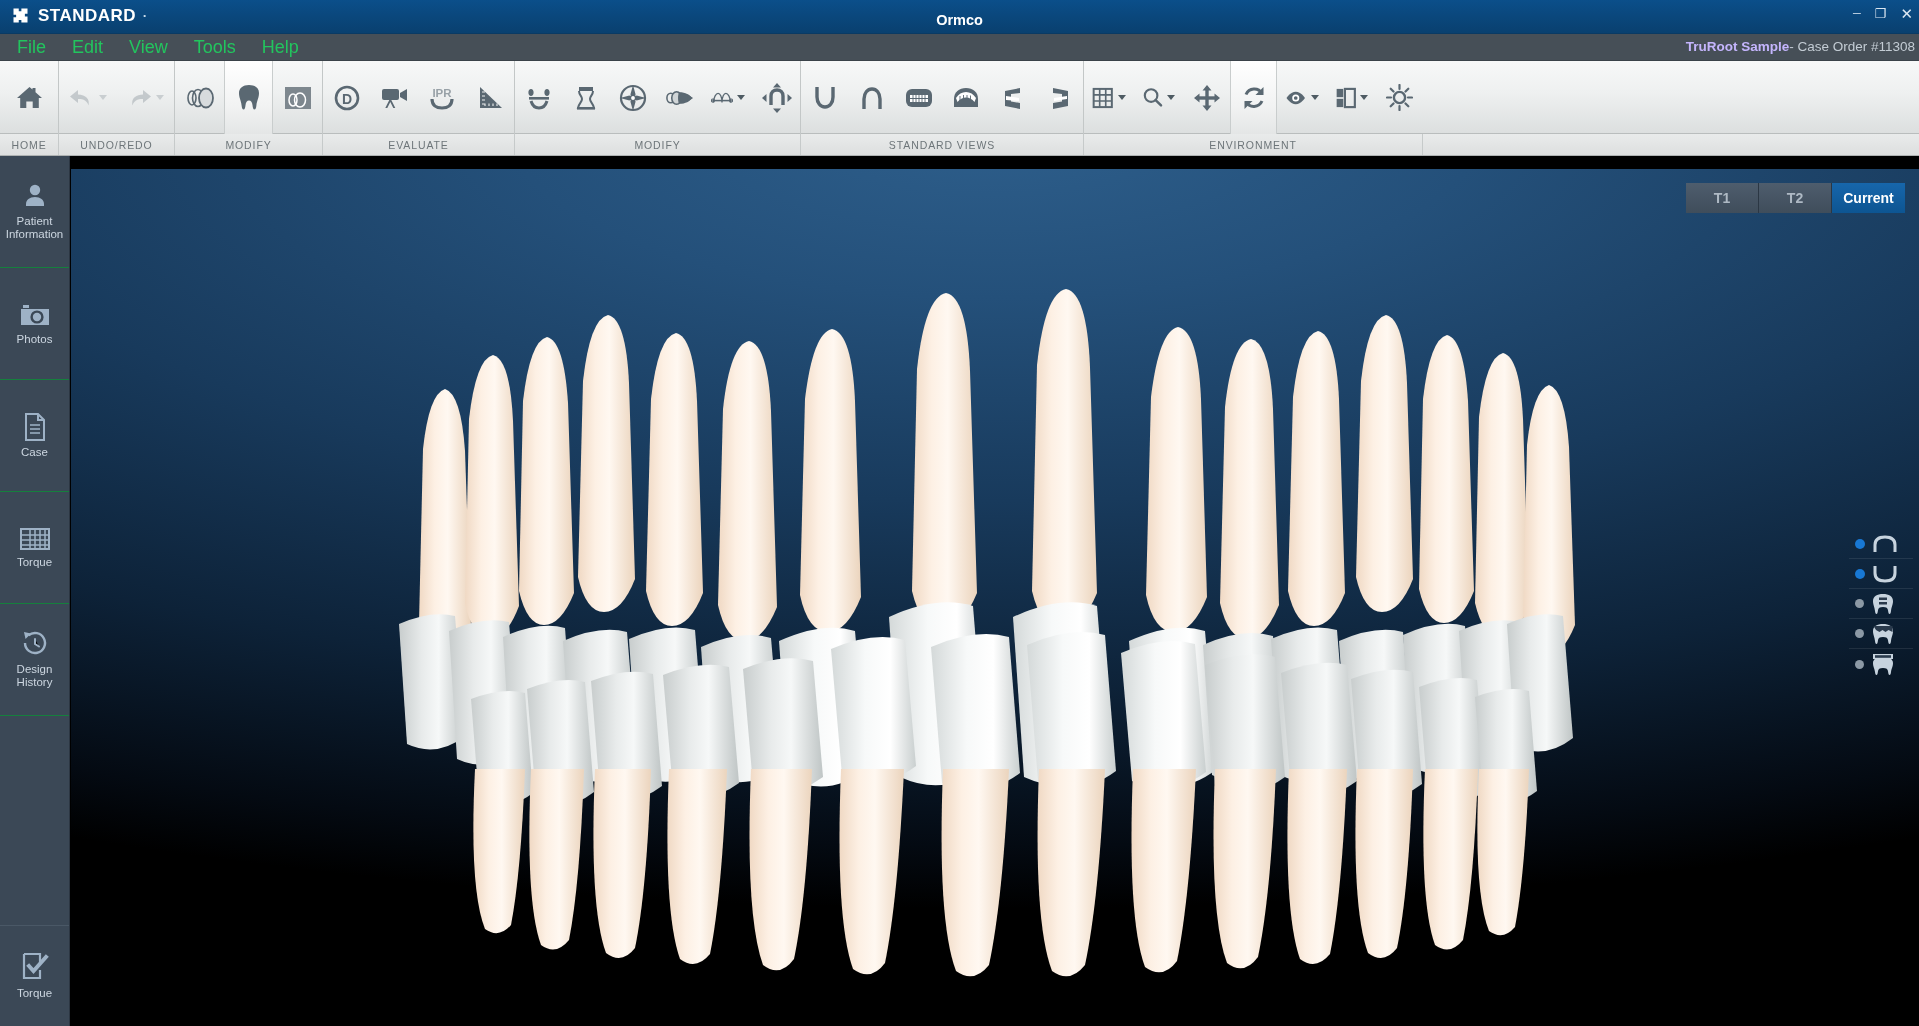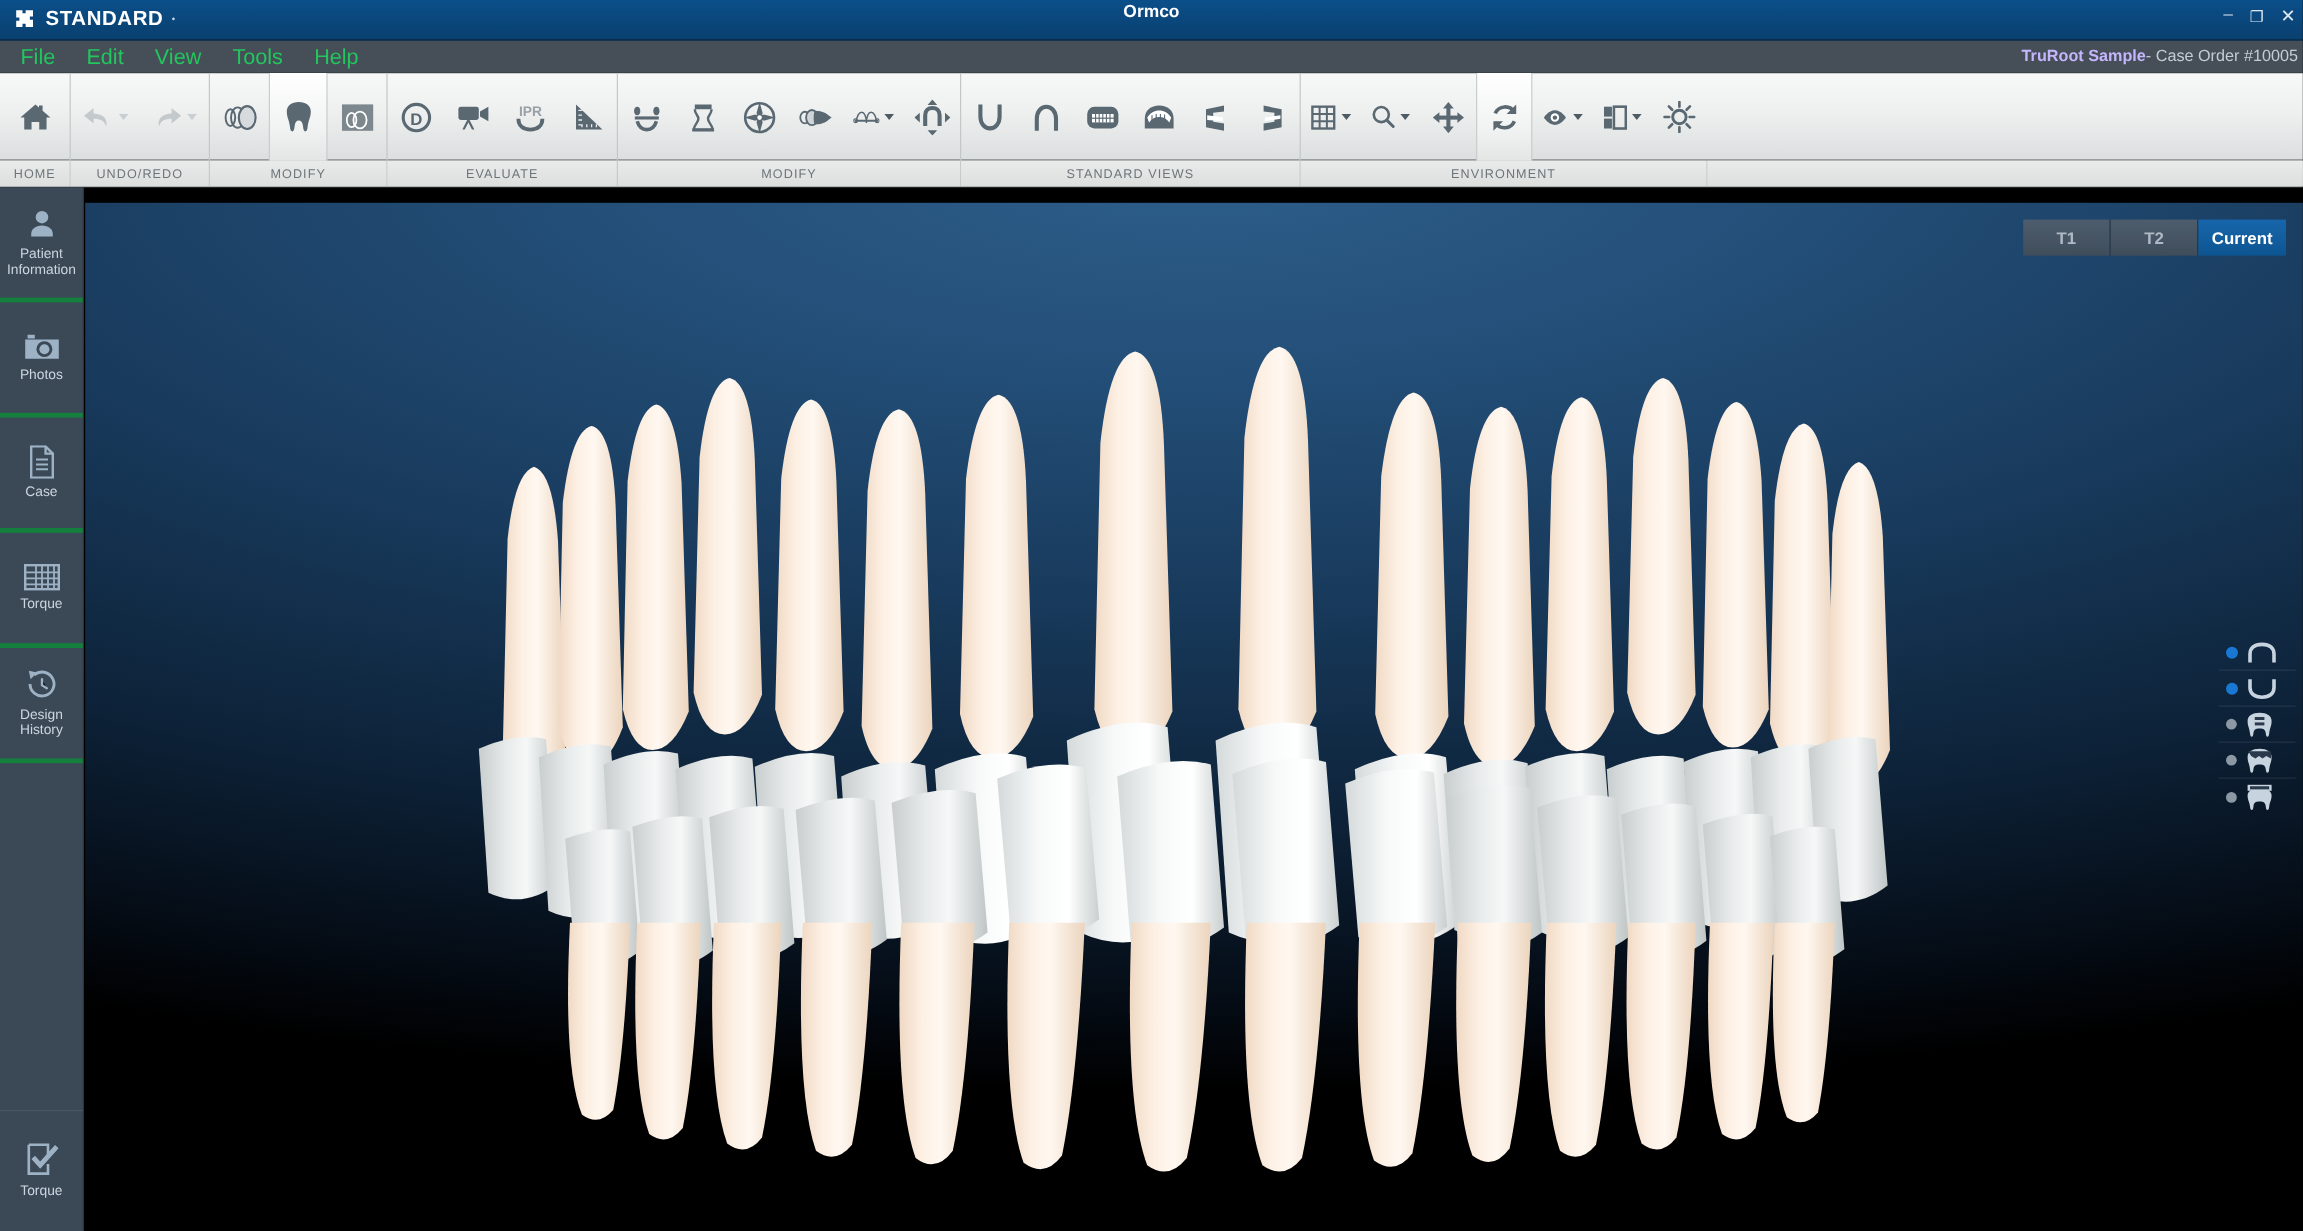--- a/index.html
+++ b/index.html
@@ -19,21 +19,21 @@
   .logo-wrap {
     position: absolute; left: 10px; top: 5px;
     display: flex; align-items: center; gap: 7px;
   }
   .logo-mark { width: 21px; height: 21px; }
   .logo-text {
     color: #fff; font-size: 17px; font-weight: bold; letter-spacing: 0.5px;
   }
   .logo-tm { color: #cfe0ef; font-size: 8px; vertical-align: super; }
   .title-center {
-    position: absolute; left: 0; width: 1919px; top: 2px;
+    position: absolute; left: 0; width: 1919px; top: 12px;
     text-align: center; color: #fff; font-size: 14.5px; font-weight: bold;
   }
   .win-controls {
     position: absolute; right: 6px; top: 6px;
     display: flex; align-items: center; gap: 14px;
   }
   .win-btn { color: #dbe7f2; line-height: 1; cursor: default; }
 
   
   .menubar {
@@ -95,23 +95,23 @@
   }
 
   
   .sidebar {
     position: absolute; top: 156px; left: 0; width: 70px; height: 870px;
     background: #3b4856;
     border-right: 1px solid #2c3642;
     display: flex; flex-direction: column;
   }
   .side-item {
-    height: 96px; display: flex; flex-direction: column;
+    height: 112px; display: flex; flex-direction: column;
     align-items: center; justify-content: center;
-    border-bottom: 4px solid #15803d; cursor: default; gap: 5px;
+    border-bottom: 1px solid #15803d; cursor: default; gap: 5px;
     padding: 0 2px;
   }
   .side-label {
     color: #ccd6e0; font-size: 11.5px; text-align: center; line-height: 13px;
   }
   .side-spacer { flex: 1; border-bottom: 1px solid #4a5866; }
   .side-item.approve { height: 100px; border-bottom: none; }
 
   
   .viewport {
@@ -175,21 +175,21 @@
   </div>
 </div>
 
 <div class="menubar">
   <span class="menu-item">File</span>
   <span class="menu-item">Edit</span>
   <span class="menu-item">View</span>
   <span class="menu-item">Tools</span>
   <span class="menu-item">Help</span>
   <div class="case-info">
-    <b>TruRoot Sample</b><span>- Case Order #10005</span>
+    <b>TruRoot Sample</b><span>- Case Order #11308</span>
   </div>
 </div>
 
 <div class="ribbon">
 
   <div class="rgroup" style="width:59px">
     <div class="tbtn" style="width:59px">
       <svg class="ico" width="27" height="25" viewBox="0 0 27 25">
         <path fill="#5a6872" d="M13.5 2L1 13h3.2v10h6.1v-6.4h6.4V23h6.1V13H26L19.5 7.3V3h-3v1.6z"></path>
       </svg>

